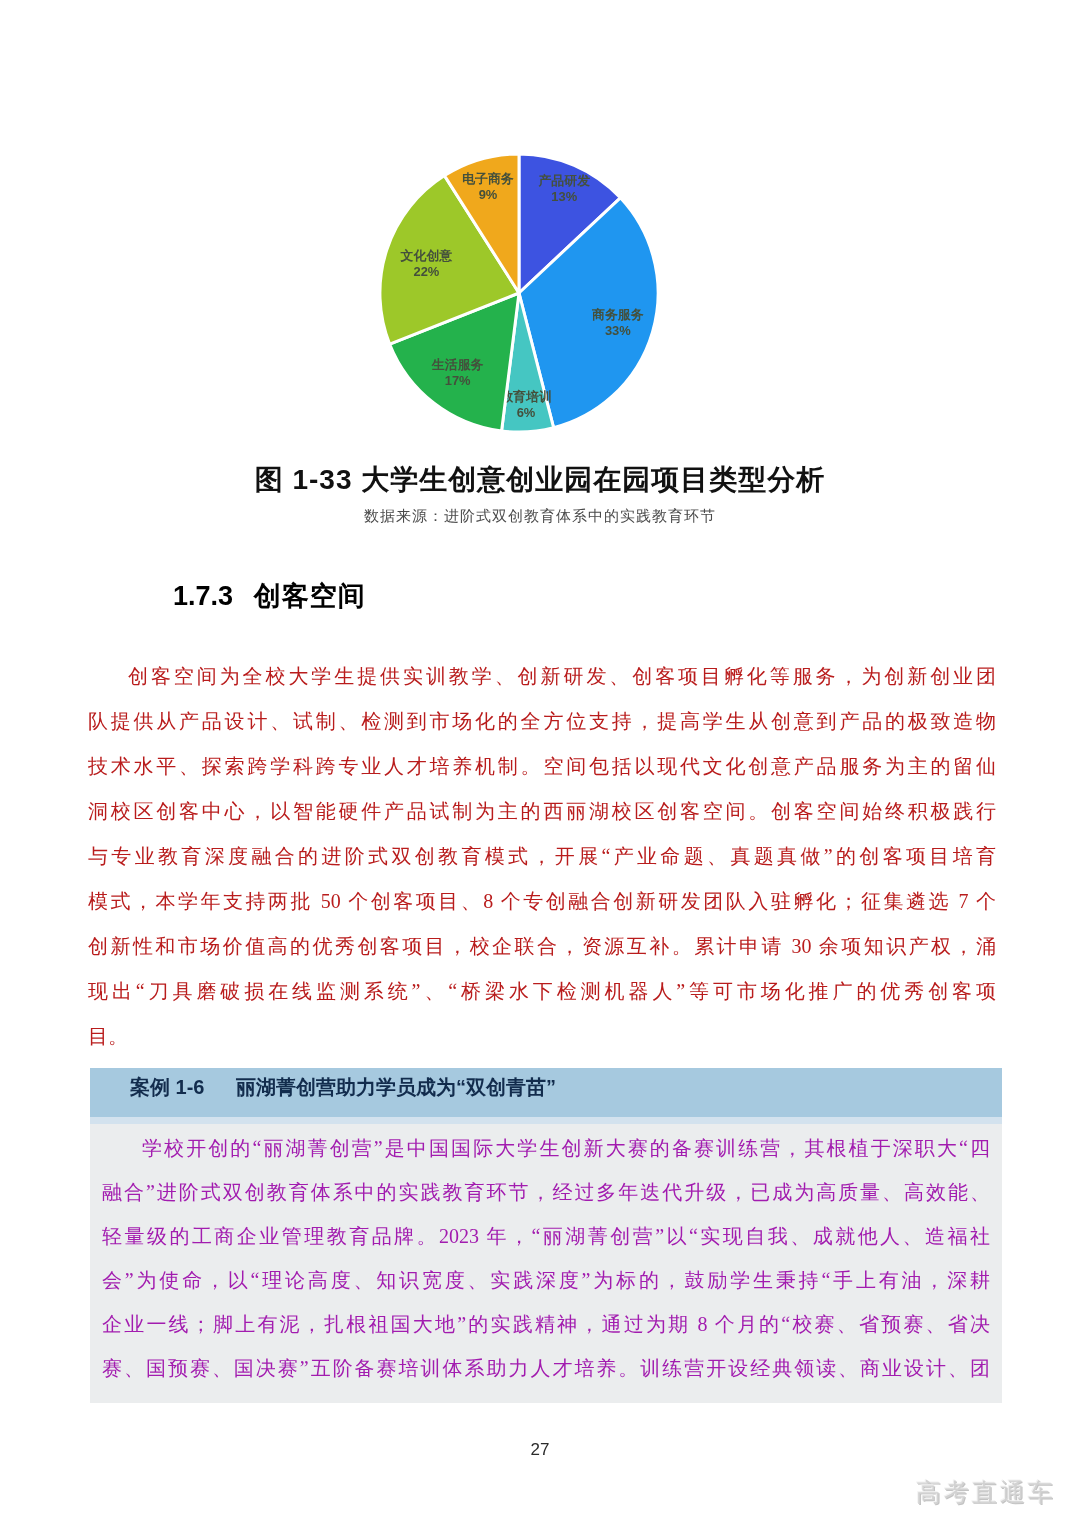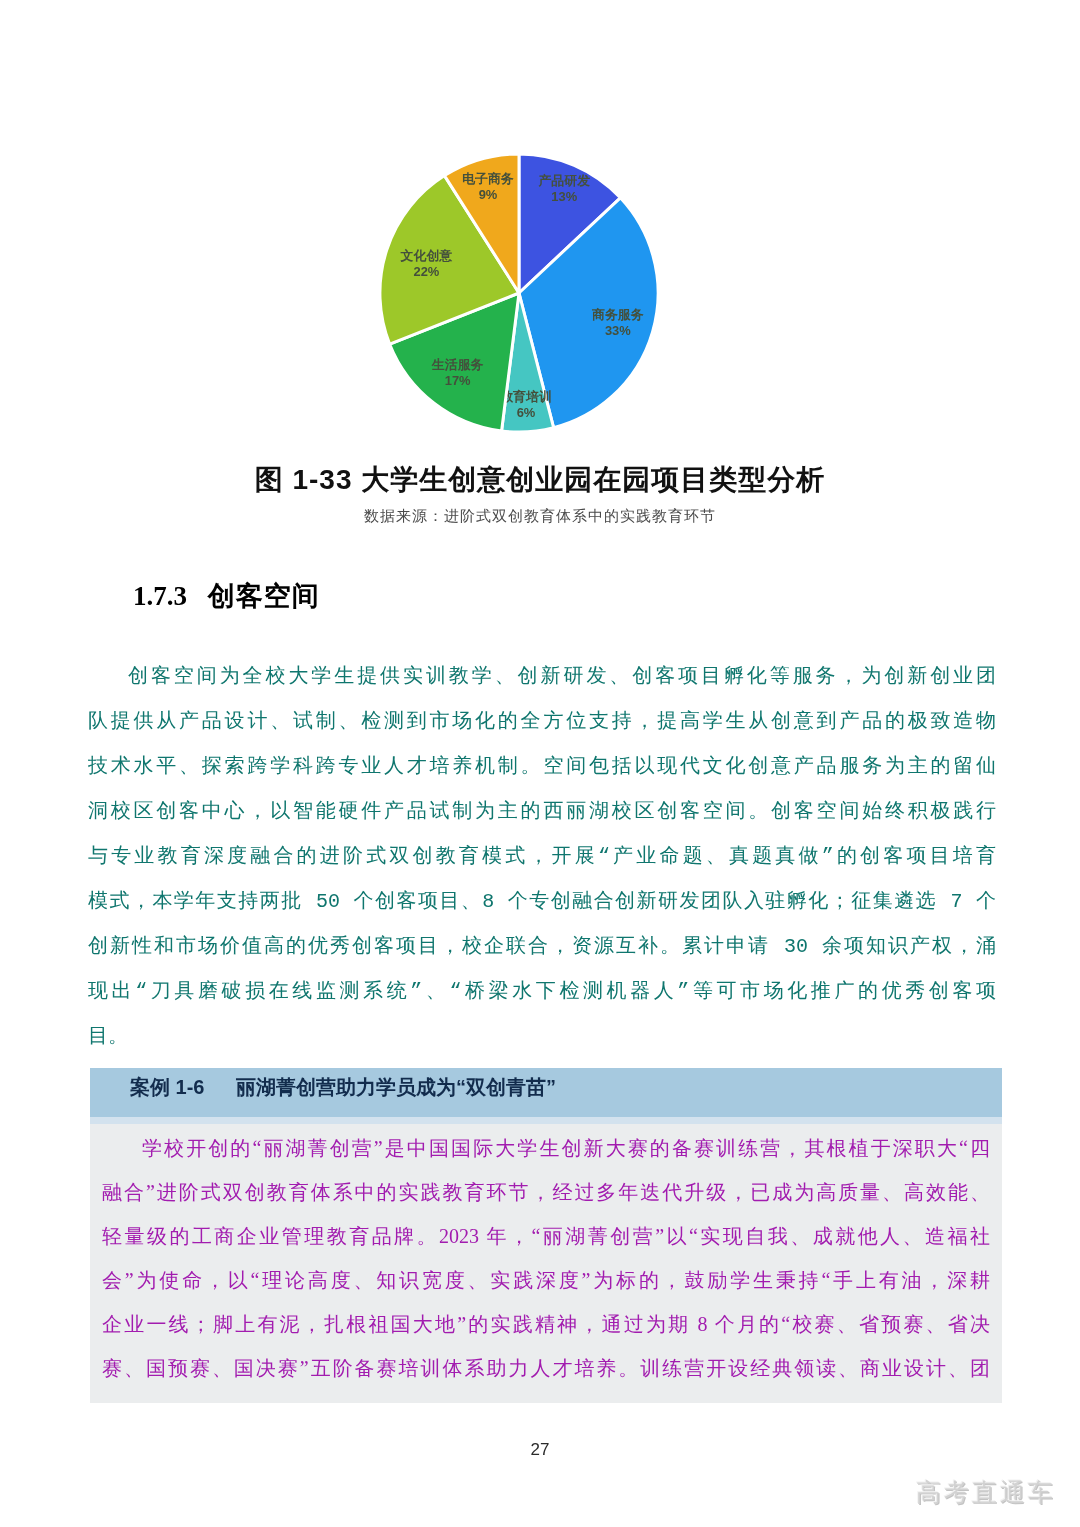--- a/index.html
+++ b/index.html
@@ -48,37 +48,37 @@
   
   .section-heading {
     position: absolute;
     left: 133px; top: 578px;
     margin: 0;
     font-size: 27px;
     color: #000000;
     font-weight: bold;
   }
   .section-heading .num {
-    font-family: Liberation Serif, serif;
+    font-family: Liberation Sans, sans-serif;
     margin-right: 14px;
+    margin-left: 40px;
   }
   .section-heading .ttl {
     font-family: "Liberation Sans", "DejaVu Sans", sans-serif;
     letter-spacing: 1px;
   }
 
   
   .body-para {
     position: absolute;
     left: 88px; top: 654px;
     width: 908px;
     font-size: 20px;
     line-height: 45px;
-    color: #0f766e;
-    font-family: Liberation Mono, monospace;
+    color: #b91c1c;
   }
   .text-line { text-align: justify; text-align-last: justify; }
   .text-line.first { text-indent: 2em; }
   .body-para .text-line.last { text-align-last: left; }
 
   
   .case-box {
     position: absolute;
     left: 90px; top: 1068px;
     width: 912px;

